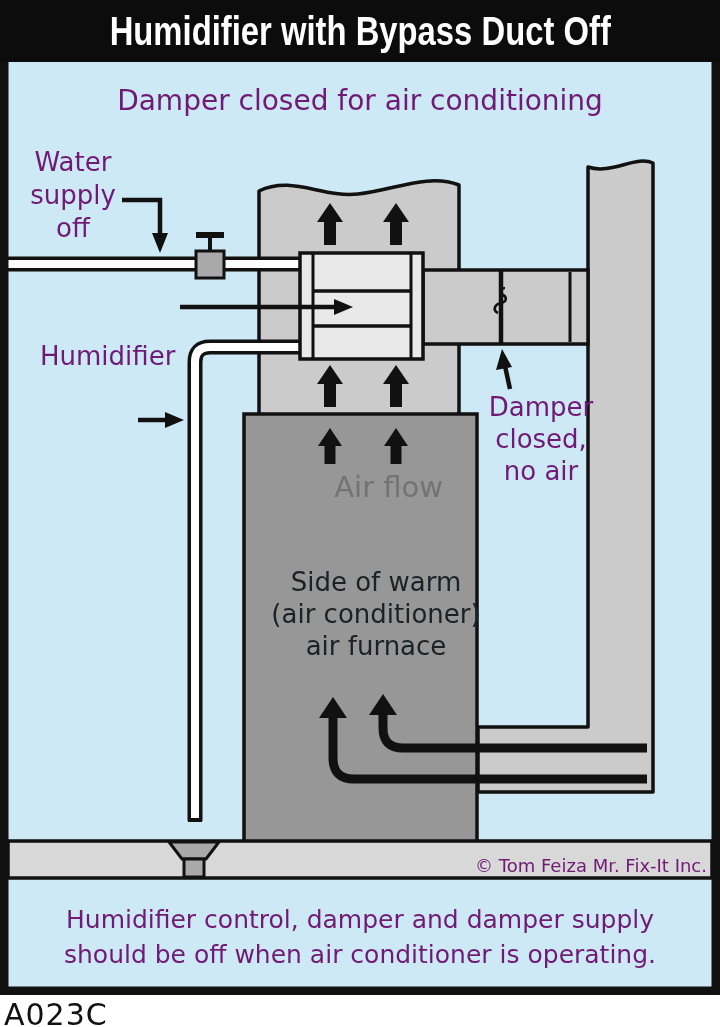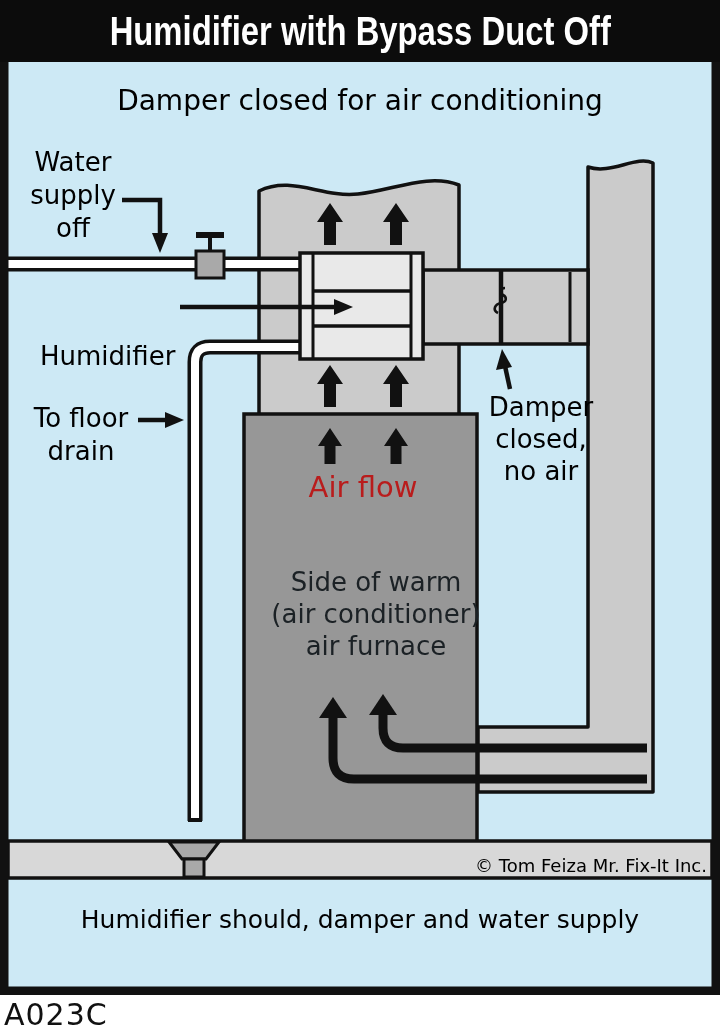--- a/index.html
+++ b/index.html
@@ -5,30 +5,30 @@
   html,body{margin:0;padding:0;background:#ffffff;}
   .page{position:relative;width:720px;height:1027px;background:#ffffff;overflow:hidden;
         font-family:"DejaVu Sans",sans-serif;}
   .panel{position:absolute;left:0;top:0;width:720px;height:995px;background:#cde9f5;}
   .titlebar{position:absolute;left:0;top:0;width:720px;height:62px;background:#0c0c0c;
             display:flex;align-items:center;justify-content:center;}
   .titlebar .ttl{color:#ffffff;font-family:"Liberation Sans",sans-serif;font-weight:bold;
             font-size:41px;letter-spacing:0px;transform:scaleX(0.80);transform-origin:center;
             white-space:nowrap;display:inline-block;}
   svg.diagram{position:absolute;left:0;top:0;}
-  .lbl{position:absolute;color:#000000;font-size:26px;line-height:33px;text-align:center;
+  .lbl{position:absolute;color:#701a75;font-size:26px;line-height:33px;text-align:center;
        white-space:nowrap;}
   .subtitle{top:84px;left:8px;width:704px;font-size:28px;}
   .water{top:146px;left:8px;width:130px;}
   .humlbl{top:292px;left:40px;width:132px;margin-top:48px;}
   .drainlbl{top:402px;left:18px;width:126px;}
   .damperlbl{top:391px;left:477px;width:128px;line-height:32px;}
-  .airflow{top:471px;left:283px;width:160px;font-size:29px;color:#b91c1c;}
+  .airflow{top:471px;left:283px;width:160px;font-size:29px;color:#737373;text-align:right;}
   .furnlbl{top:566px;left:245px;width:262px;line-height:32px;color:#1b2125;}
-  .copyright{top:849px;right:13px;left:auto;text-align:right;font-size:18px;color:#000000;}
+  .copyright{top:849px;right:13px;left:auto;text-align:right;font-size:18px;color:#701a75;}
   .caption{top:902px;left:8px;width:704px;line-height:35px;font-size:25px;}
   .code{position:absolute;top:997px;left:4px;font-size:30px;color:#111111;letter-spacing:1px;
         white-space:nowrap;}
 </style>
 </head>
 <body>
 
 <div class="page">
   <div class="panel">
 
@@ -104,40 +104,37 @@
     <div class="lbl subtitle">Damper closed for air conditioning</div>
 
     <div class="lbl water">
       <div>Water</div>
       <div>supply</div>
       <div>off</div>
     </div>
 
     <div class="lbl humlbl">Humidifier</div>
 
-    <div class="lbl drainlbl">
-      <div>To floor</div>
-      <div>drain</div>
-    </div>
 
     <div class="lbl damperlbl">
       <div>Damper</div>
       <div>closed,</div>
       <div>no air</div>
     </div>
 
     <div class="lbl airflow">Air flow</div>
 
     <div class="lbl furnlbl">
       <div>Side of warm</div>
       <div>(air conditioner)</div>
       <div>air furnace</div>
     </div>
 
     <div class="lbl copyright">© Tom Feiza Mr. Fix-It Inc.</div>
 
     <div class="lbl caption">
-      <div>Humidifier should, damper and water supply</div>
+      <div>Humidifier control, damper and damper supply</div>
+      <div>should be off when air conditioner is operating.</div>
     </div>
   </div>
 
   <div class="code">A023C</div>
 </div>
 
 </body></html>

